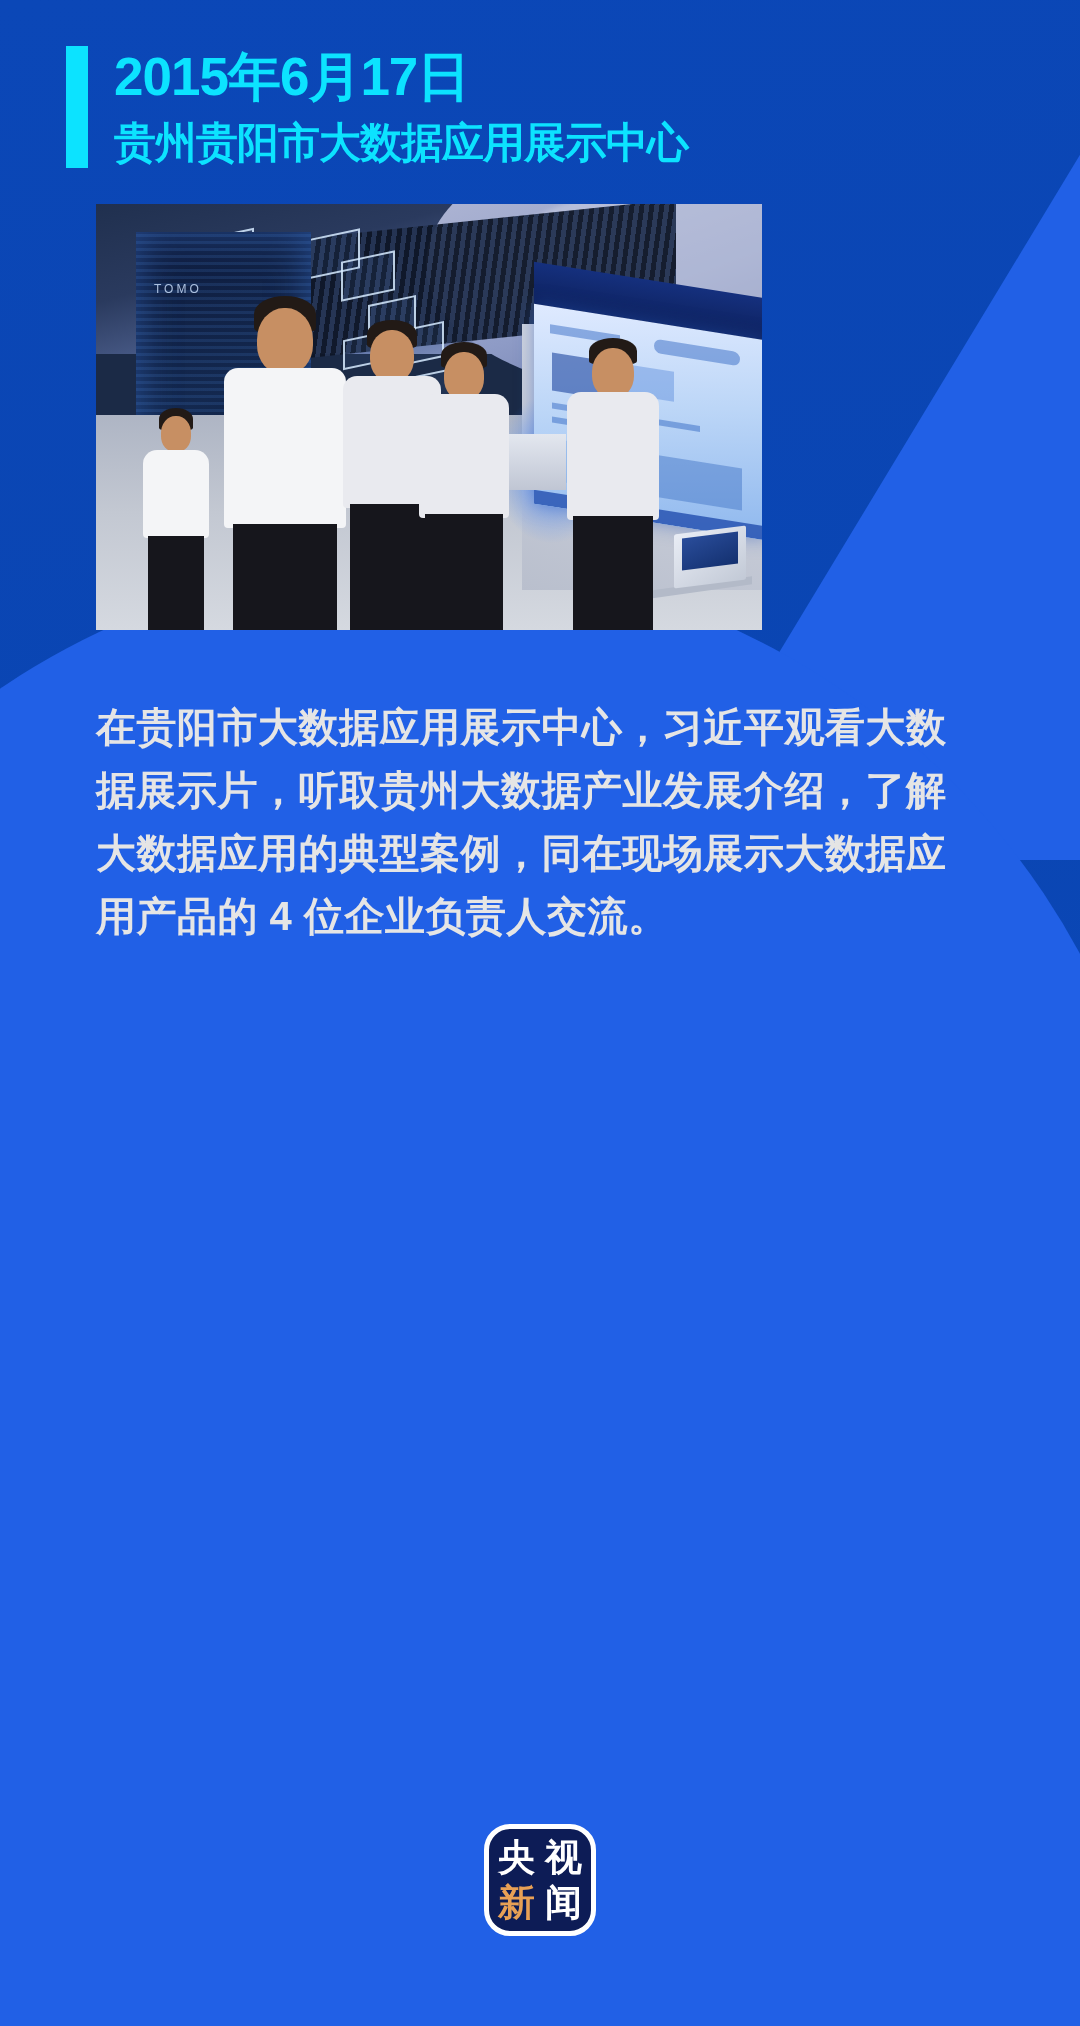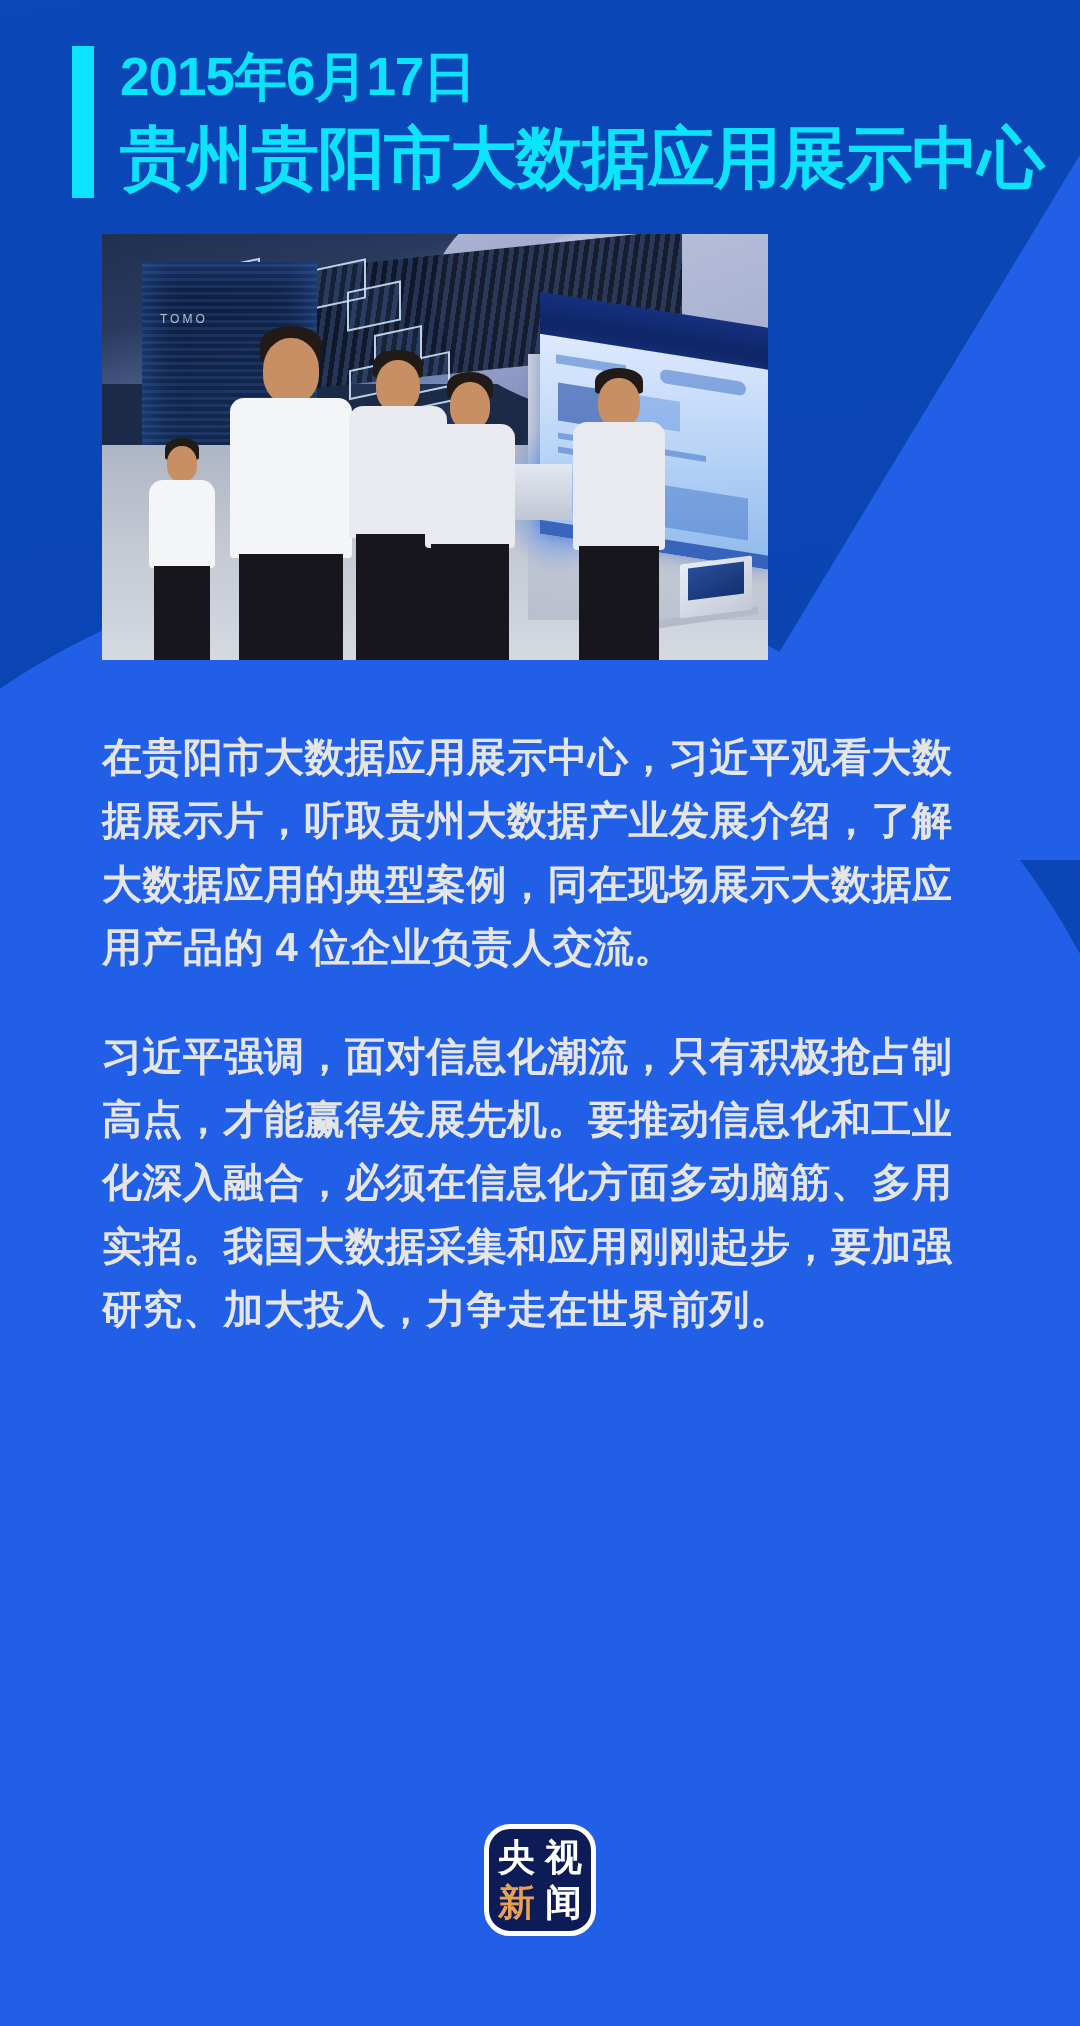--- a/index.html
+++ b/index.html
@@ -40,21 +40,21 @@
     left:0; right:0; bottom:0; height:430px;
     background:#2160e6;
   }
   .bg-bottom-fade {
     position:absolute;
     left:0; right:0; bottom:430px; height:360px;
     background:linear-gradient(180deg,rgba(33,96,230,0) 0%,#2160e6 100%);
   }
 
   
-  #content { position:relative; z-index:2;padding-left:6px; }
+  #content { position:relative; z-index:2; }
 
   
   .header { padding:46px 0 0 0; position:relative; }
   .header-inner { display:flex; align-items:stretch; padding-left:66px; }
   .accent-bar {
     width:22px;
     background:#0ce3ff;
     margin-right:26px;
     flex:0 0 22px;
     align-self:stretch;
@@ -63,21 +63,21 @@
   .title-date {
     color:#0ce3ff;
     font-size:53px;
     font-weight:bold;
     line-height:1.18;
     letter-spacing:-1px;
     white-space:nowrap;
   }
   .title-place {
     color:#0ce3ff;
-    font-size:67px;
+    font-size:42px;
     font-weight:bold;
     line-height:1.22;
     letter-spacing:-1px;
     margin-top:8px;
     white-space:nowrap;
   }
 
   
   .photo-wrap {
     margin:36px 0 0 96px;
@@ -338,21 +338,20 @@
         <div class="hair" style="top:8px;width:48px;height:26px;"></div>
         <div class="head" style="top:18px;width:42px;height:50px;"></div>
         <div class="shirt" style="top:62px;width:92px;height:128px;"></div>
         <div class="pants" style="top:186px;width:80px;height:114px;"></div>
       </div>
     </div>
   </div>
 
   <div class="body-text">
     <p class="para">在贵阳市大数据应用展示中心，习近平观看大数据展示片，听取贵州大数据产业发展介绍，了解大数据应用的典型案例，同在现场展示大数据应用产品的 4 位企业负责人交流。</p>
-    <p class="para">习近平强调，面对信息化潮流，只有积极抢占制高点，才能赢得发展先机。要推动信息化和工业化深入融合，必须在信息化方面多动脑筋、多用实招。我国大数据采集和应用刚刚起步，要加强研究、加大投入，力争走在世界前列。</p>
   </div>
 
 </div>
 
 <div class="logo-wrap">
   <div class="logo">
     <span>央</span>
     <span>视</span>
     <span class="accent">新</span>
     <span>闻</span>

